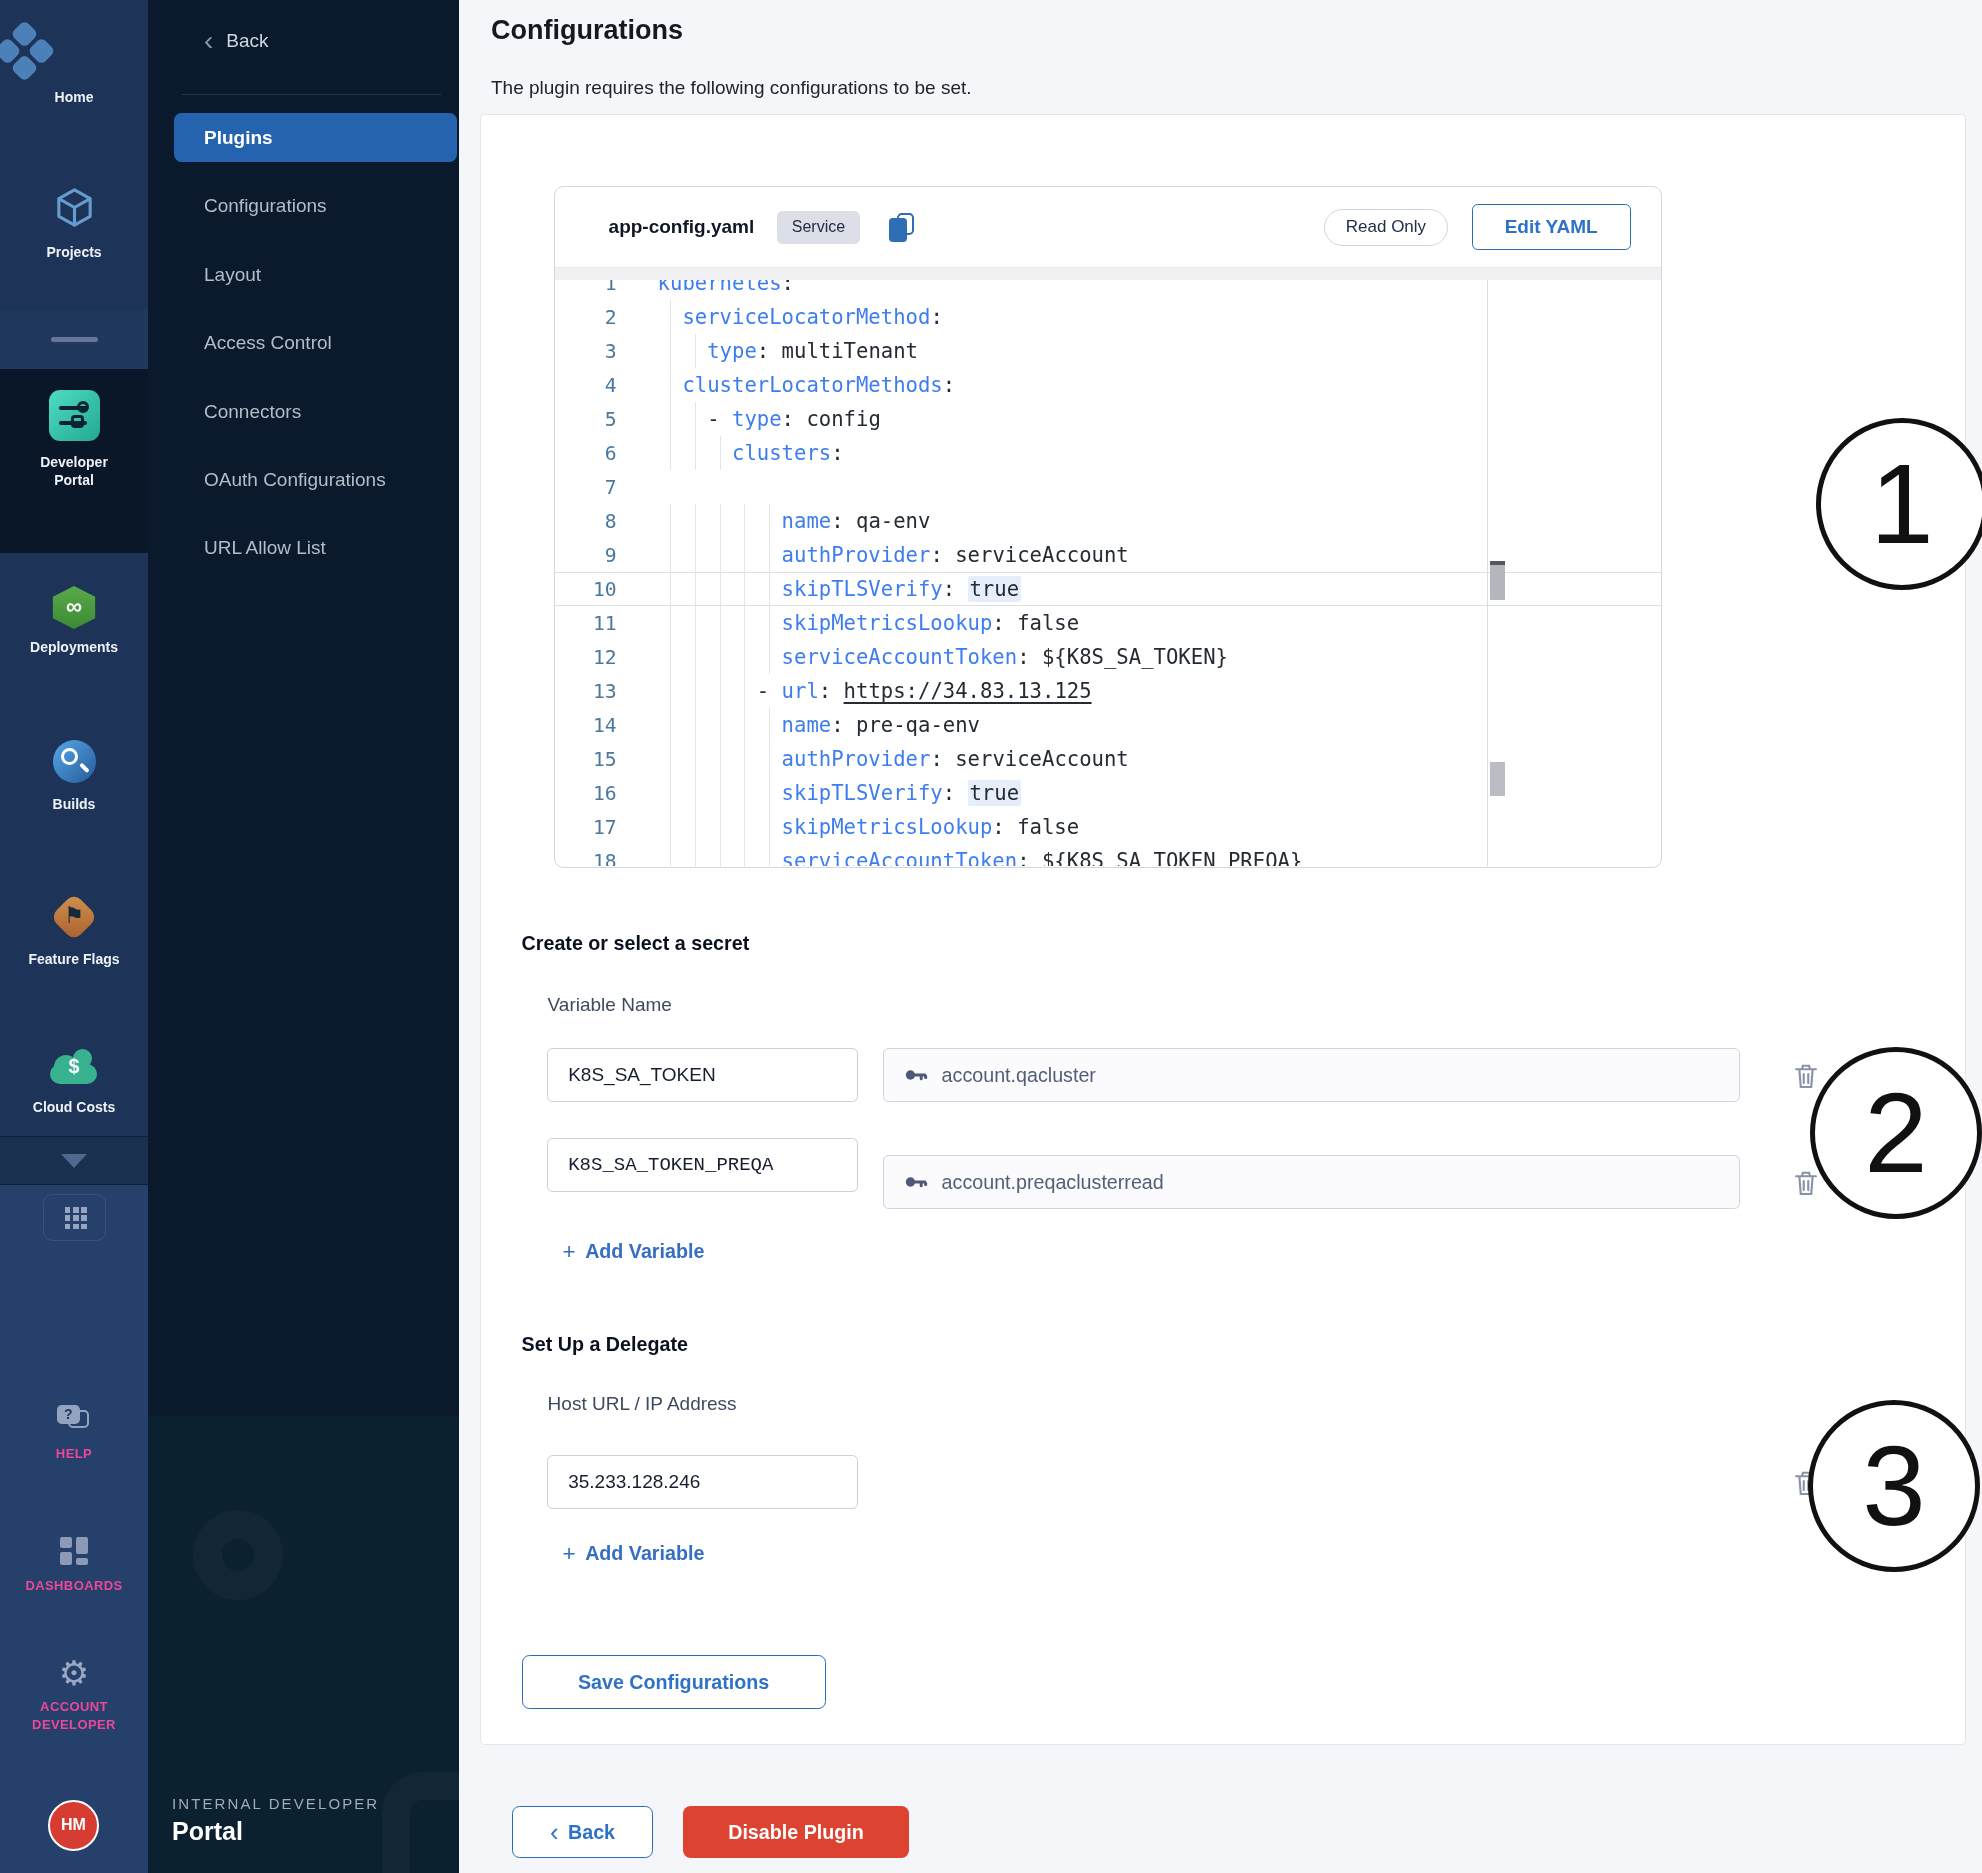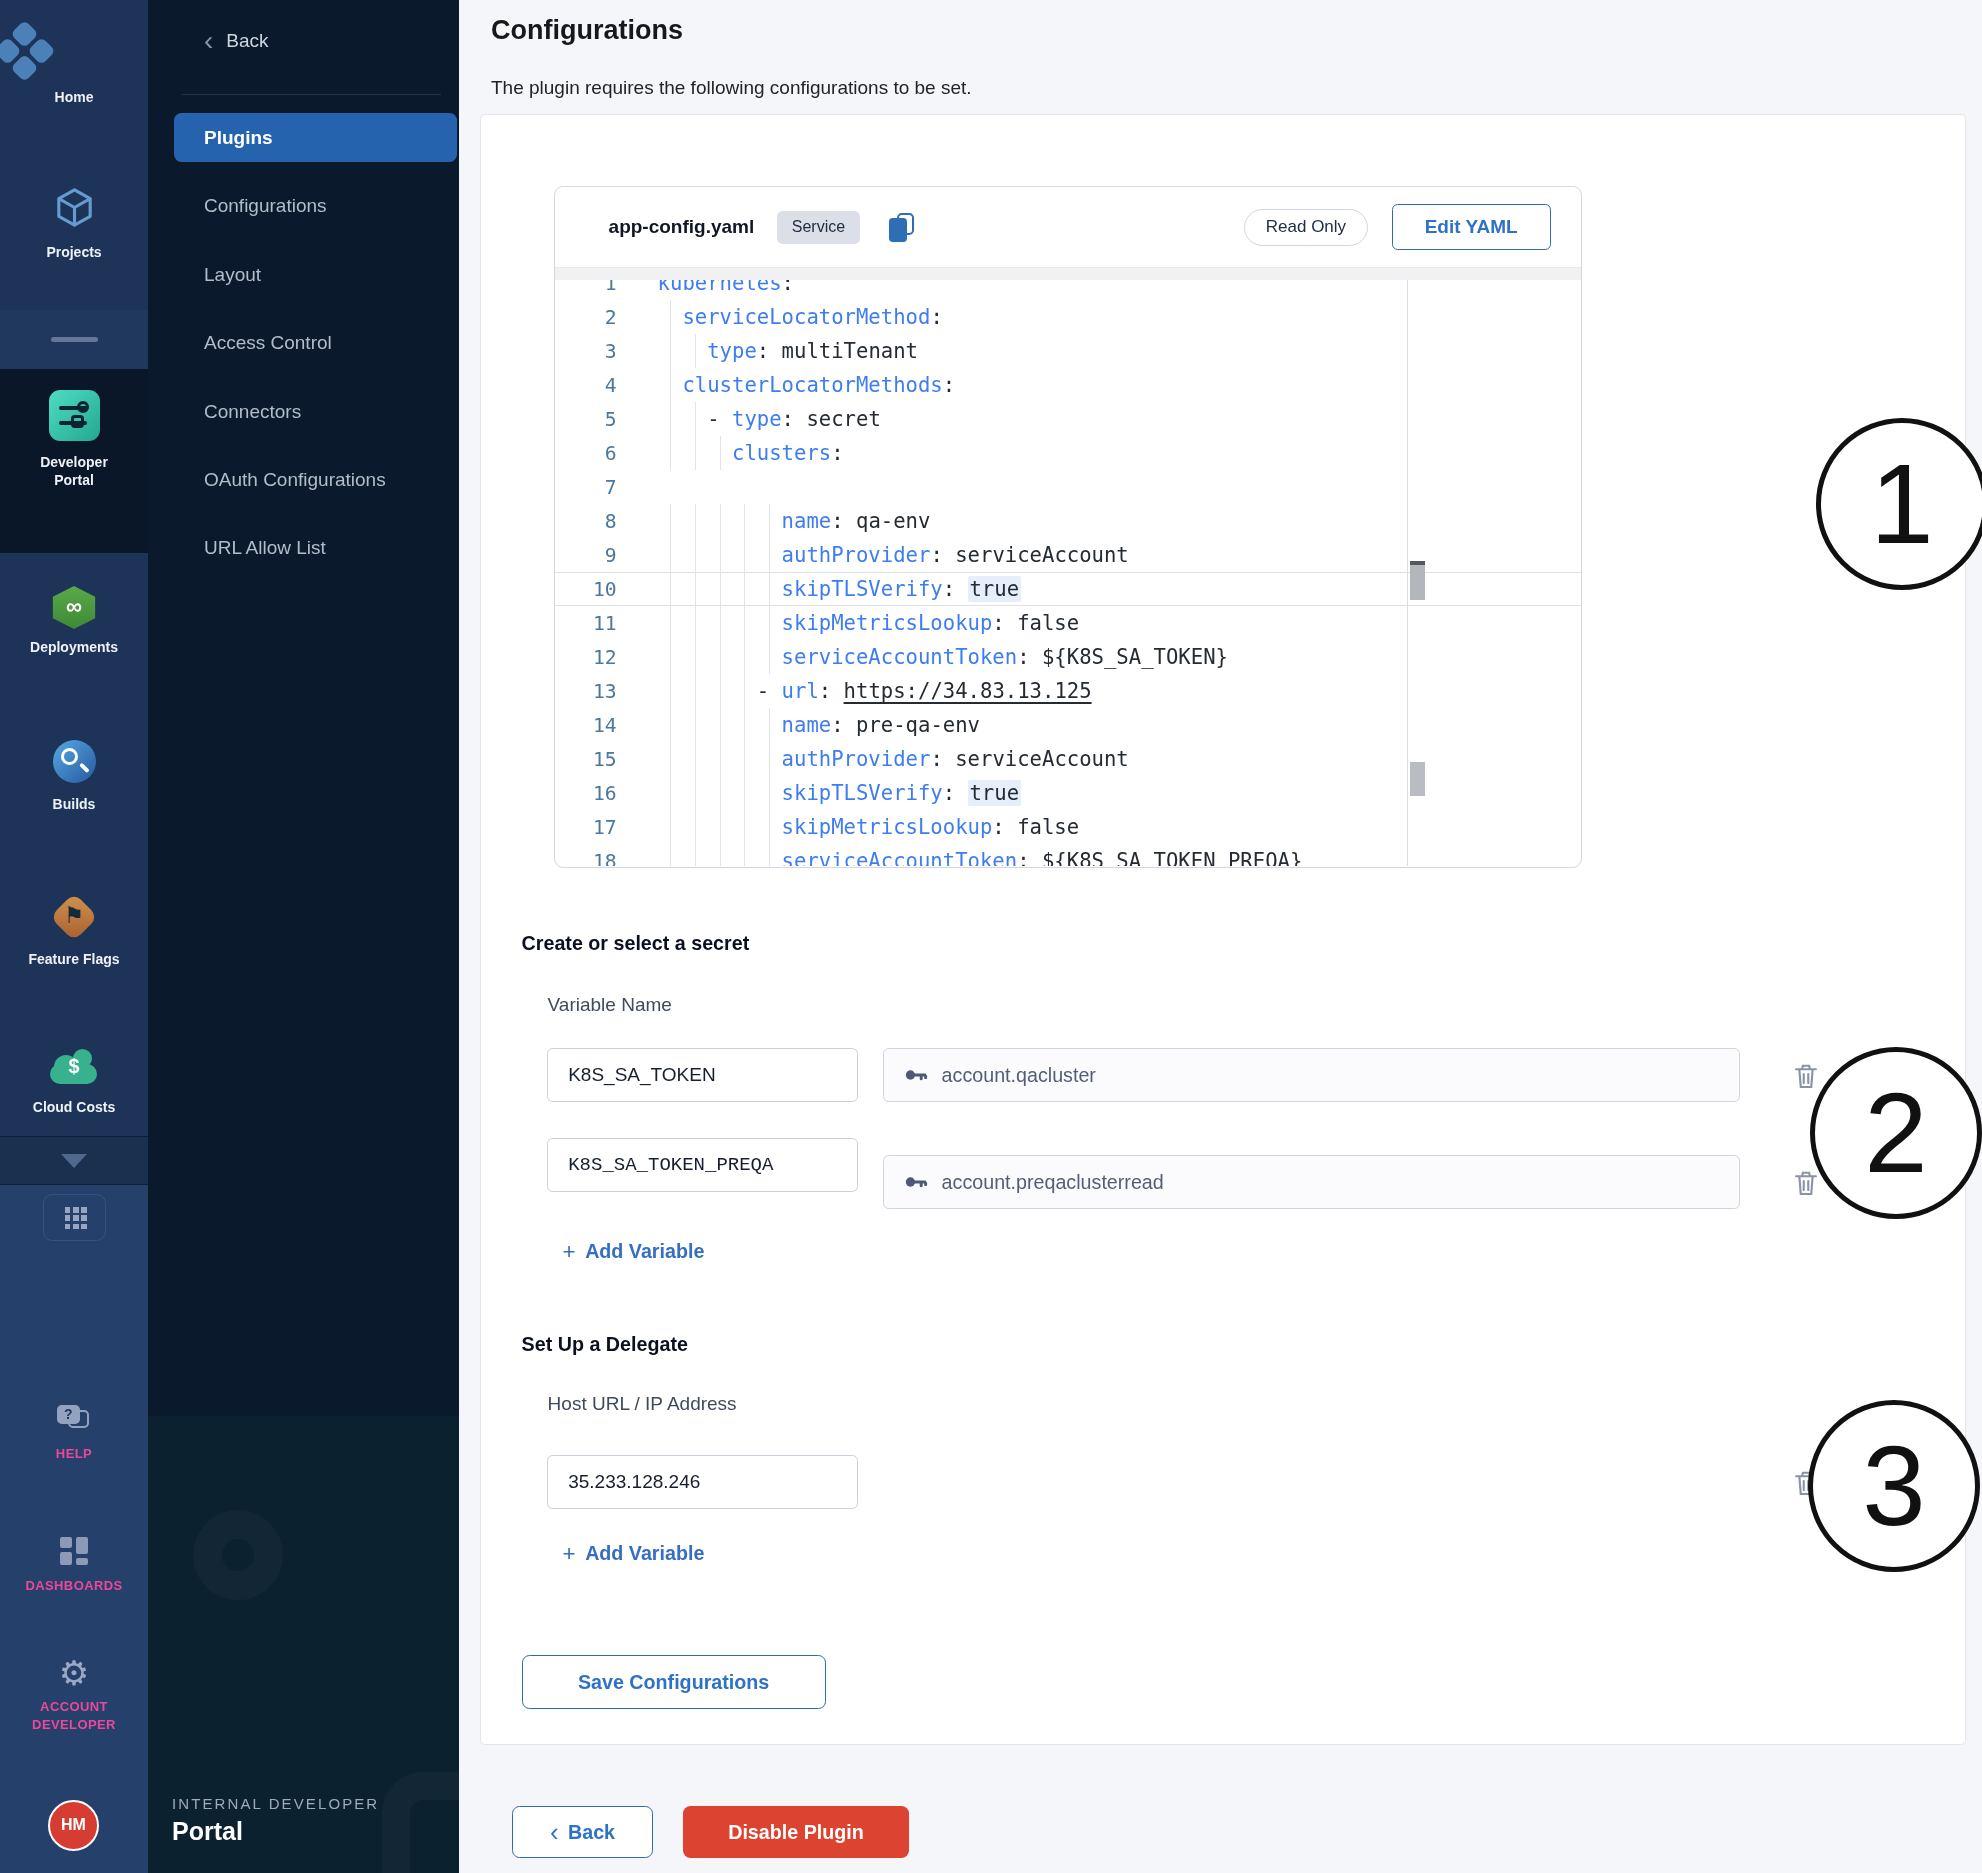--- a/index.html
+++ b/index.html
@@ -91,21 +91,21 @@
   .nf-eyebrow { position:absolute; left:24px; top:379px; color:#9fabb9; font-size:15px; letter-spacing:2.1px; }
   .nf-title { position:absolute; left:24px; top:401px; color:#fff; font-size:25px; font-weight:800; }
 
   
   .main { position:absolute; left:459px; top:0; width:1523px; height:1874px; }
   .page-title { position:absolute; left:32px; top:15px; font-size:27px; font-weight:800; color:#15181e; }
   .page-sub { position:absolute; left:32px; top:77px; font-size:19px; color:#20242b; }
   .card { position:absolute; left:20.6px; top:114px; width:1486px; height:1631px; background:#fff; border:0.9px solid #e3e5ea; border-radius:4.7px; }
 
   
-  .yaml-card { position:absolute; left:73px; top:71px; width:1028px; height:682px; border:0.9px solid #d4d7df; border-radius:9.4px; background:#fff; overflow:hidden; }
+  .yaml-card { position:absolute; left:73px; top:71px; width:1108px; height:682px; border:0.9px solid #d4d7df; border-radius:9.4px; background:#fff; overflow:hidden; }
   .yc-header { position:absolute; left:0; top:0; right:0; height:80px; display:flex; align-items:center; }
   .fname { margin-left:54px; font-size:19px; font-weight:800; color:#101626; }
   .svc-badge { margin-left:22.5px; background:#dcdfe8; color:#242c44; font-size:16px; padding:7.5px 15px; border-radius:5.6px; }
   .copy-ic { margin-left:26px; position:relative; width:34px; height:34px; cursor:pointer; }
   .copy-ic i { position:absolute; left:11.2px; top:2.8px; width:17px; height:22.5px; border:2.8px solid #2f6db4; border-radius:4.7px; }
   .copy-ic u { position:absolute; left:2.8px; top:8.4px; width:18px; height:23.4px; background:#2f6db4; border-radius:3.7px; }
   .ro-pill { margin-left:auto; border:0.9px solid #d1d5dd; border-radius:19px; padding:7.5px 20.6px; font-size:17px; font-weight:500; color:#212e49; }
   .edit-btn { margin-left:24px; margin-right:30px; border:1.9px solid #2b6cb8; border-radius:5.6px; padding:11.2px 32px; font-size:19px; font-weight:800; color:#2e72c7; background:#fff; cursor:pointer; }
   .htrack { position:absolute; left:0; top:80px; right:0; height:13px; background:#f1f1f4; border-top:0.9px solid #e6e7eb; }
 
@@ -295,21 +295,21 @@
               <div class="cl">
                 <span class="ln">3</span>
                 <span class="ct"><span class="ind" style="width: 4ch;"><i style="left: 1ch;"></i><i style="left: 3ch;"></i></span><span class="key">type</span>: <span class="val ">multiTenant</span></span>
               </div>
               <div class="cl">
                 <span class="ln">4</span>
                 <span class="ct"><span class="ind" style="width: 2ch;"><i style="left: 1ch;"></i></span><span class="key">clusterLocatorMethods</span>:</span>
               </div>
               <div class="cl">
                 <span class="ln">5</span>
-                <span class="ct"><span class="ind" style="width: 4ch;"><i style="left: 1ch;"></i><i style="left: 3ch;"></i></span>- <span class="key">type</span>: <span class="val ">secret</span></span>
+                <span class="ct"><span class="ind" style="width: 4ch;"><i style="left: 1ch;"></i><i style="left: 3ch;"></i></span>- <span class="key">type</span>: <span class="val ">config</span></span>
               </div>
               <div class="cl">
                 <span class="ln">6</span>
                 <span class="ct"><span class="ind" style="width: 6ch;"><i style="left: 1ch;"></i><i style="left: 3ch;"></i><i style="left: 5ch;"></i></span><span class="key">clusters</span>:</span>
               </div>
               <div class="cl">
                 <span class="ln">7</span>
               </div>
               <div class="cl">
                 <span class="ln">8</span>

